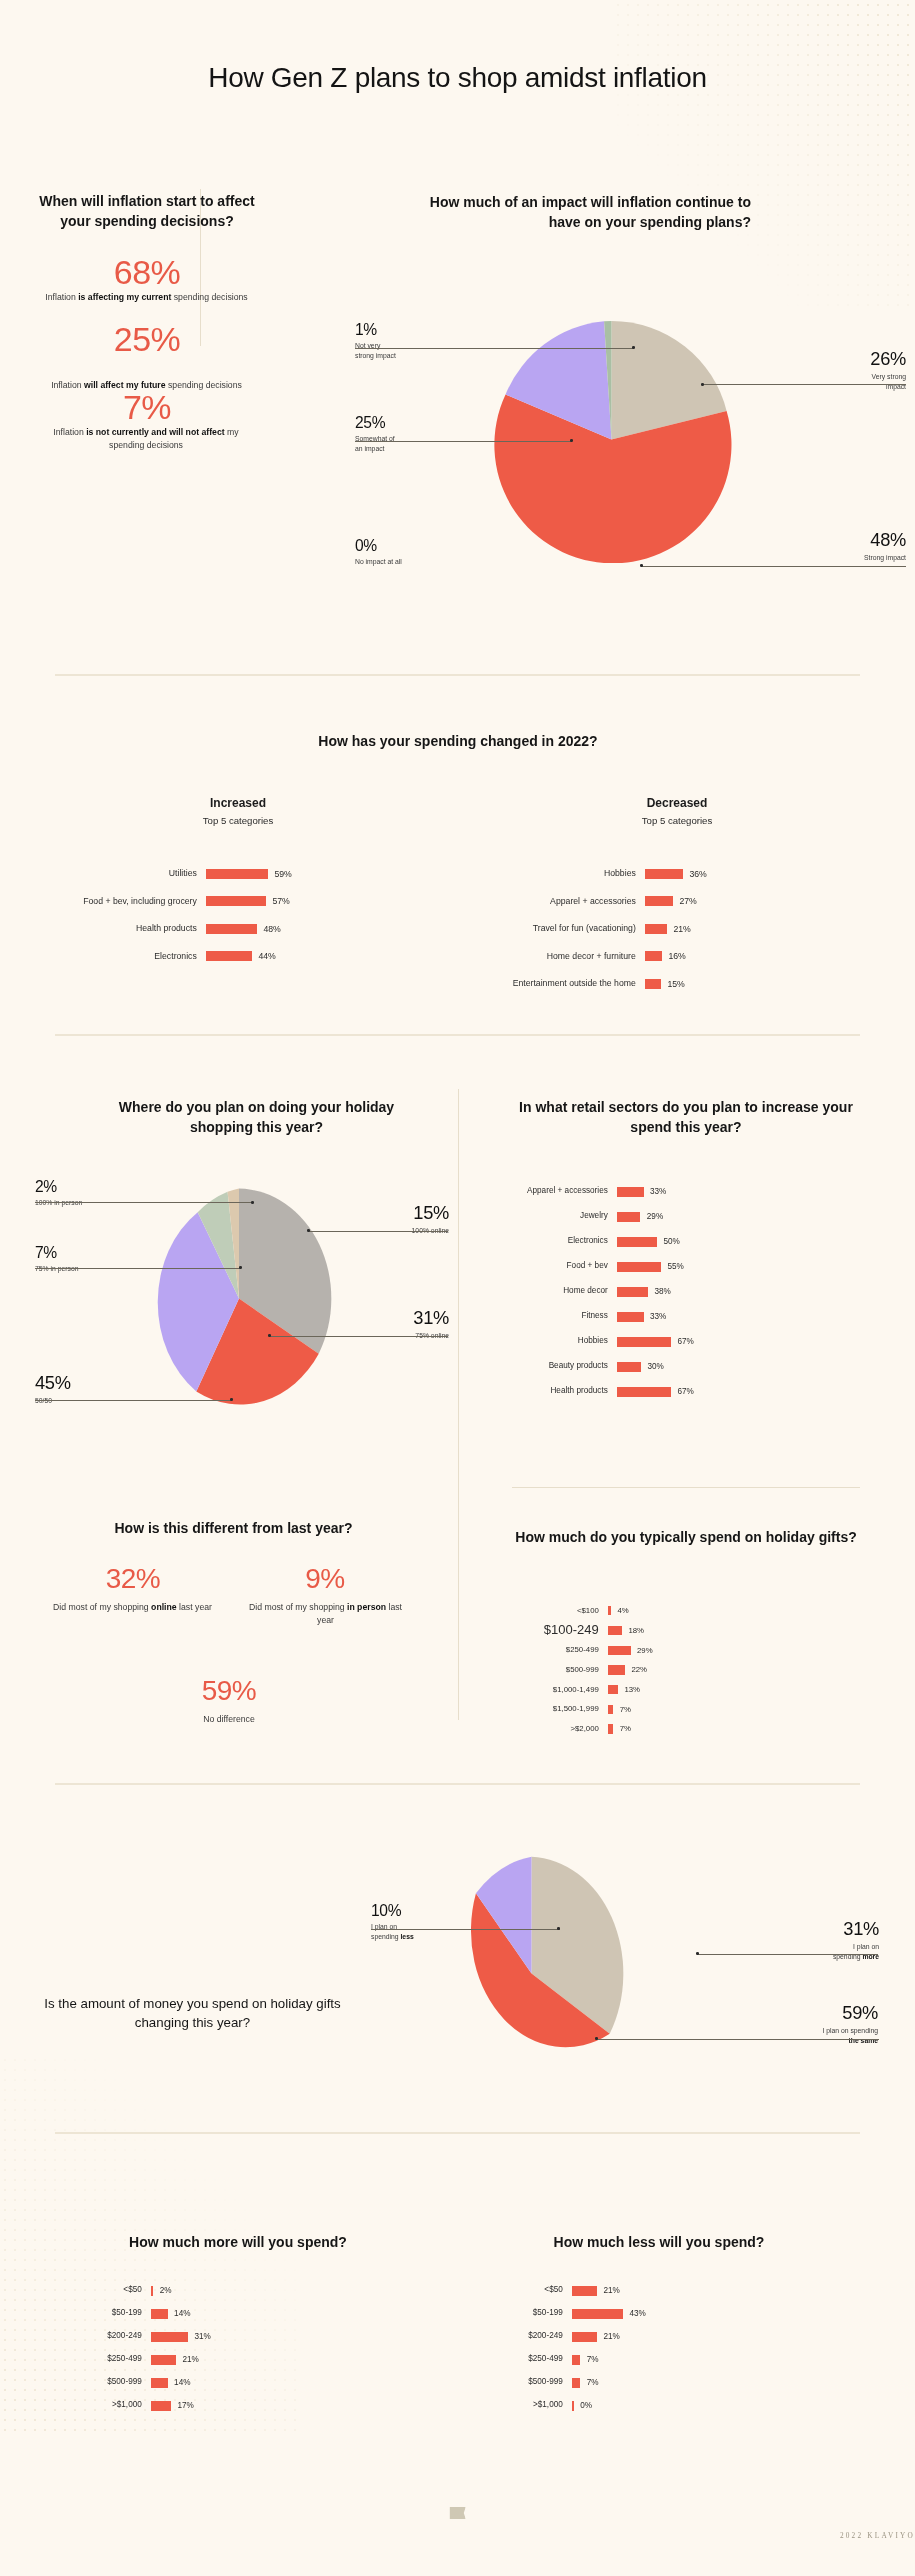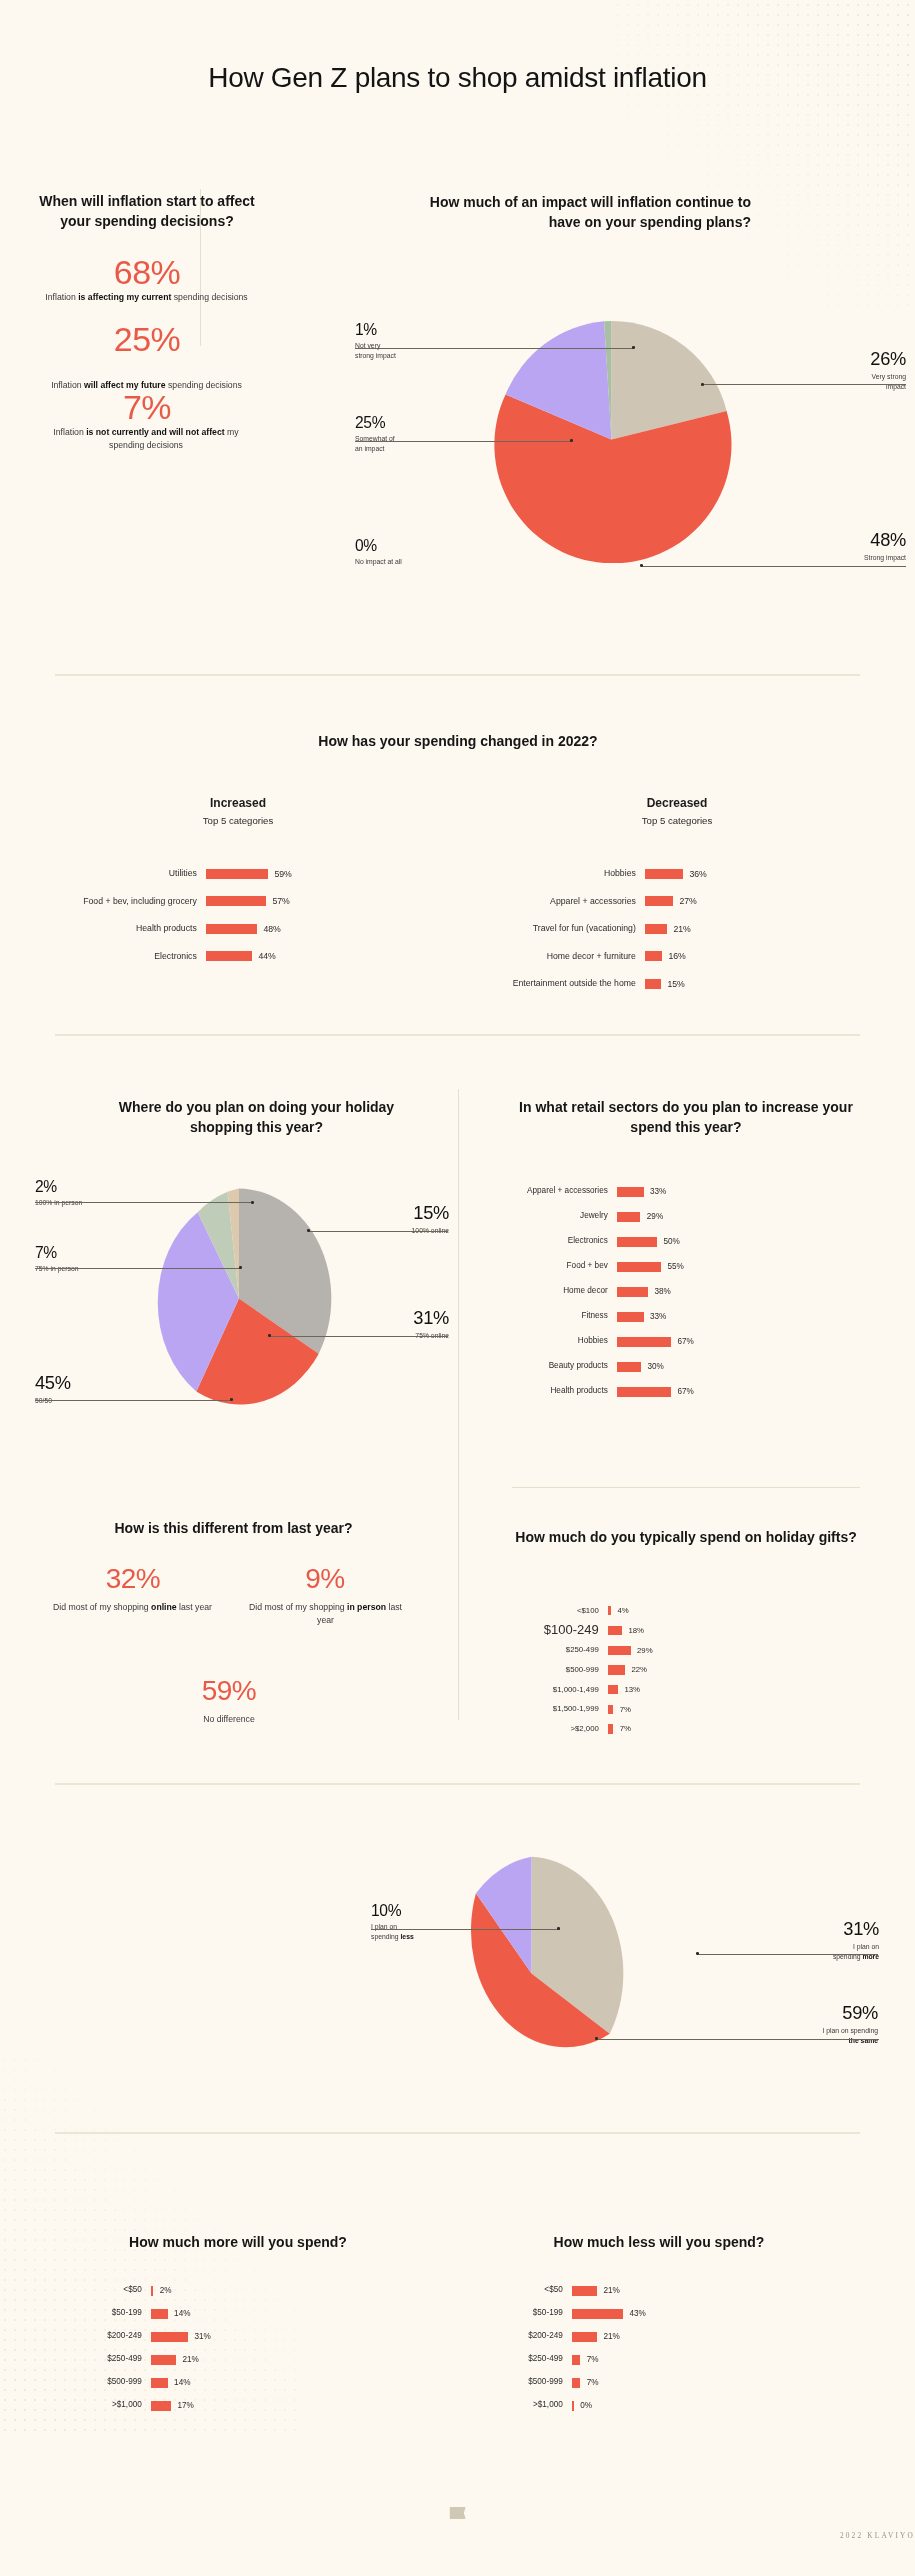--- a/index.html
+++ b/index.html
@@ -437,20 +437,21 @@
         <div class="blabel" style="width: 96px; font-size: 7.8px;">&gt;$2,000</div>
         <div class="bwrap">
           <div class="bar" style="height: 9.2px; width: 5.4px;"></div>
         </div>
         <div class="bval" style="font-size: 7.8px;">7%</div>
       </div>
     </div>
 
   <div class="hr" style="top:1783px;"></div>
 
+  <div class="q q-light" style="position:absolute; left:37px; top:1995px; width:311px; font-size:13.3px; font-weight:400;">Is the amount of money you spend on holiday gifts changing this year?</div>
 
   <div style="position:absolute; left:433px; top:1852px;">
     <svg width="197" height="243" viewBox="0 0 100 100" preserveAspectRatio="none">
 
       <path d="M50 50 L50 2 A48 48 0 0 1 89.7 74.8 Z" fill="#CFC5B4"></path>
       <path d="M50 50 L89.7 74.8 A48 48 0 0 1 21.8 17.0 Z" fill="#EE5B47"></path>
       <path d="M50 50 L21.8 17.0 A48 48 0 0 1 50 2 Z" fill="#B9A5F2"></path>
     </svg>
   </div>
 

